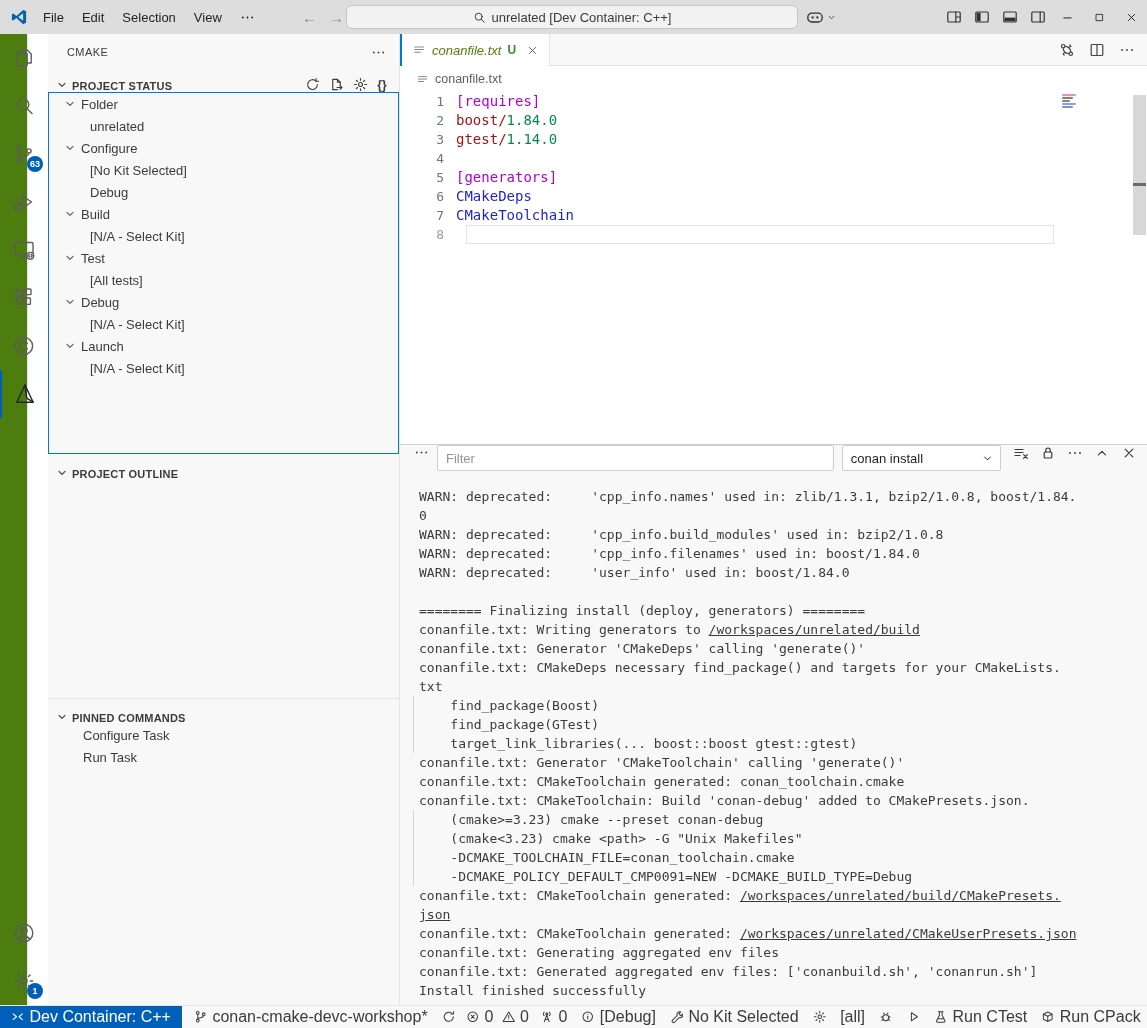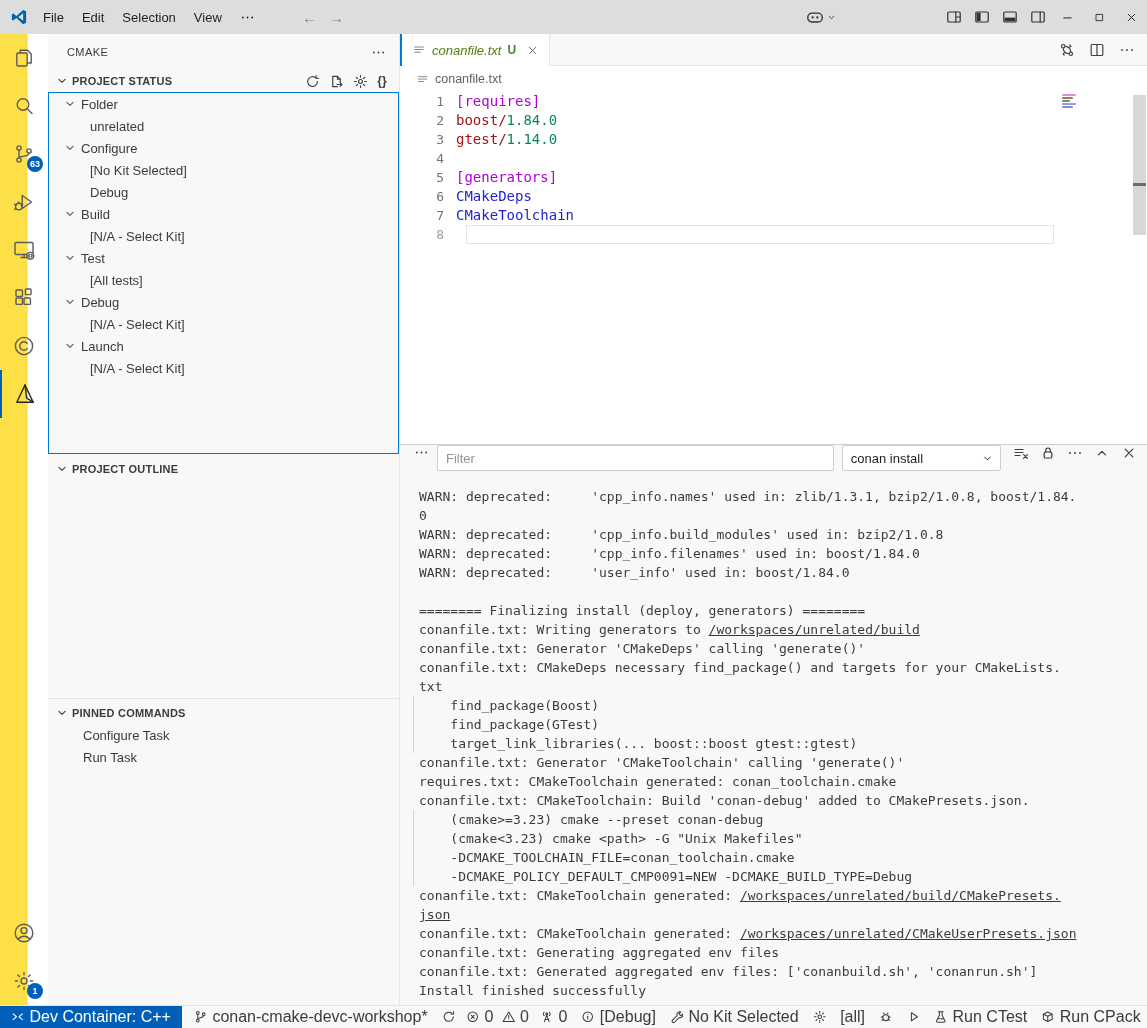--- a/index.html
+++ b/index.html
@@ -14,32 +14,32 @@
   .menu-item{padding:4px 9px;border-radius:5px;color:#1f1f1f;font-size:13px;cursor:default}
   .nav-arrows{position:absolute;left:302px;top:0;height:34px;display:flex;align-items:center;gap:12px;color:#868686;font-size:15px}
   .cmd-center{position:absolute;left:346px;top:5px;width:452px;height:24px;background:#f2f2f2;border:1px solid #c6c6c6;
     border-radius:6px;display:flex;align-items:center;justify-content:center;gap:6px;color:#3b3b3b;font-size:13px}
   .copilot{position:absolute;left:806px;top:8px;display:flex;align-items:center;gap:2px;color:#333}
   .layout-group{position:absolute;left:946px;top:9px;display:flex;gap:12px;color:#333}
   .win-controls{position:absolute;right:0;top:0;height:34px;display:flex}
   .win-btn{width:32px;height:34px;display:flex;align-items:center;justify-content:center;color:#1f1f1f}
 
   
-  .activitybar{position:absolute;left:0;top:34px;bottom:23px;width:28px;background:#fde047;border-right:1px solid #e5e5e5;display:flex;flex-direction:column}
+  .activitybar{position:absolute;left:0;top:34px;bottom:23px;width:28px;background:#4d7c0f;border-right:1px solid #e5e5e5;display:flex;flex-direction:column}
   .ab-item{position:relative;width:48px;height:48px;display:flex;align-items:center;justify-content:center;color:#5c5c5c}
   .ab-item.active{color:#252525;border-left:2px solid #005fb8}
   .ab-badge{position:absolute;right:5px;bottom:6px;min-width:16px;height:16px;border-radius:9px;background:#005fb8;color:#fff;
     font-size:9px;display:flex;align-items:center;justify-content:center;padding:0 3px;font-weight:700}
   .ab-bottom{margin-top:auto;display:flex;flex-direction:column}
 
   
   .sidebar{position:absolute;left:48px;top:34px;bottom:23px;width:352px;background:#f8f8f8;border-right:1px solid #e5e5e5}
   .sb-title{height:36px;display:flex;align-items:center;padding-left:19px;font-size:11px;letter-spacing:.4px;color:#3b3b3b}
   .sb-title .kebab{margin-left:auto;margin-right:13px;color:#3b3b3b}
-  .sect-head{height:22px;display:flex;align-items:center;padding-left:7px;font-size:11px;font-weight:700;color:#3b3b3b;letter-spacing:.2px}
+  .sect-head{height:22px;display:flex;align-items:flex-end;padding-left:7px;font-size:11px;font-weight:700;color:#3b3b3b;letter-spacing:.2px}
   .sect-head .tw{display:flex;margin-right:3px;color:#3b3b3b}
   .ps-icons{margin-left:auto;margin-right:12px;display:flex;gap:9px;align-items:center;color:#3b3b3b;font-weight:400}
   .tree-box{border:1px solid #0078d4;margin:0;height:362px;background:#f8f8f8}
   .tree-row{height:22px;display:flex;align-items:center;font-size:13px;color:#3b3b3b}
   .tree-row .twist{width:16px;display:flex;justify-content:center;margin-left:13px;color:#5a5a5a}
   .tree-row .lbl-parent{margin-left:3px}
   .tree-row .lbl-child{margin-left:41px}
   .outline-head{margin-top:4px}
   .pinned{position:absolute;left:0;right:0;top:664px;border-top:1px solid #e5e5e5;padding-top:3px}
   .pin-row{height:22px;display:flex;align-items:center;padding-left:35px;font-size:13px;color:#3b3b3b}
@@ -113,20 +113,27 @@
         <div class="menu-item"><span><svg width="15" height="15" viewBox="0 0 16 16" fill="none" stroke="currentColor" stroke-width="1.2" stroke-linecap="round" stroke-linejoin="round">
               <circle cx="3" cy="8" r=".95" fill="currentColor" stroke="none"></circle>
               <circle cx="8" cy="8" r=".95" fill="currentColor" stroke="none"></circle>
               <circle cx="13" cy="8" r=".95" fill="currentColor" stroke="none"></circle>
             </svg></span></div>
       </div>
     <div class="nav-arrows">
       <span>←</span>
       <span>→</span>
     </div>
+    <div class="cmd-center">
+      <span id="cc-search-icon"><span><svg width="13" height="13" viewBox="0 0 16 16" fill="none" stroke="currentColor" stroke-width="1.2" stroke-linecap="round" stroke-linejoin="round">
+              <circle cx="7" cy="7" r="4.3"></circle>
+              <path d="M10.2 10.2 14 14"></path>
+            </svg></span></span>
+      <span>unrelated [Dev Container: C++]</span>
+    </div>
     <div class="copilot">
       <span id="copilot-icon"><span><svg width="18" height="18" viewBox="0 0 16 16" fill="none" stroke="currentColor" stroke-width="1.2" stroke-linecap="round" stroke-linejoin="round">
               <rect x="1.6" y="4.6" width="12.8" height="7.8" rx="3.6"></rect>
               <circle cx="5.9" cy="8.4" r="1" fill="currentColor" stroke="none"></circle>
               <circle cx="10.1" cy="8.4" r="1" fill="currentColor" stroke="none"></circle>
             </svg></span></span>
       <span id="copilot-chev"><span><svg width="11" height="11" viewBox="0 0 16 16" fill="none" stroke="currentColor" stroke-width="1.2" stroke-linecap="round" stroke-linejoin="round">
               <path d="M4.5 6.2 8 9.7l3.5-3.5"></path>
             </svg></span></span>
     </div>
@@ -582,21 +589,21 @@
         <div class="ol">&nbsp;</div>
         <div class="ol"><span>======== Finalizing install (deploy, generators) ========</span></div>
         <div class="ol"><span>conanfile.txt: Writing generators to </span><span class="u">/workspaces/unrelated/build</span></div>
         <div class="ol"><span>conanfile.txt: Generator 'CMakeDeps' calling 'generate()'</span></div>
         <div class="ol"><span>conanfile.txt: CMakeDeps necessary find_package() and targets for your CMakeLists.</span></div>
         <div class="ol"><span>txt</span></div>
         <div class="ol g"><span>    find_package(Boost)</span></div>
         <div class="ol g"><span>    find_package(GTest)</span></div>
         <div class="ol g"><span>    target_link_libraries(... boost::boost gtest::gtest)</span></div>
         <div class="ol"><span>conanfile.txt: Generator 'CMakeToolchain' calling 'generate()'</span></div>
-        <div class="ol"><span>requires.txt: CMakeToolchain generated: conan_toolchain.cmake</span></div>
+        <div class="ol"><span>conanfile.txt: CMakeToolchain generated: conan_toolchain.cmake</span></div>
         <div class="ol"><span>conanfile.txt: CMakeToolchain: Build 'conan-debug' added to CMakePresets.json.</span></div>
         <div class="ol g"><span>    (cmake&gt;=3.23) cmake --preset conan-debug</span></div>
         <div class="ol g"><span>    (cmake&lt;3.23) cmake &lt;path&gt; -G "Unix Makefiles"</span></div>
         <div class="ol g"><span>    -DCMAKE_TOOLCHAIN_FILE=conan_toolchain.cmake</span></div>
         <div class="ol g"><span>    -DCMAKE_POLICY_DEFAULT_CMP0091=NEW -DCMAKE_BUILD_TYPE=Debug</span></div>
         <div class="ol"><span>conanfile.txt: CMakeToolchain generated: </span><span class="u">/workspaces/unrelated/build/CMakePresets.</span></div>
         <div class="ol"><span class="u">json</span></div>
         <div class="ol"><span>conanfile.txt: CMakeToolchain generated: </span><span class="u">/workspaces/unrelated/CMakeUserPresets.json</span></div>
         <div class="ol"><span>conanfile.txt: Generating aggregated env files</span></div>
         <div class="ol"><span>conanfile.txt: Generated aggregated env files: ['conanbuild.sh', 'conanrun.sh']</span></div>

